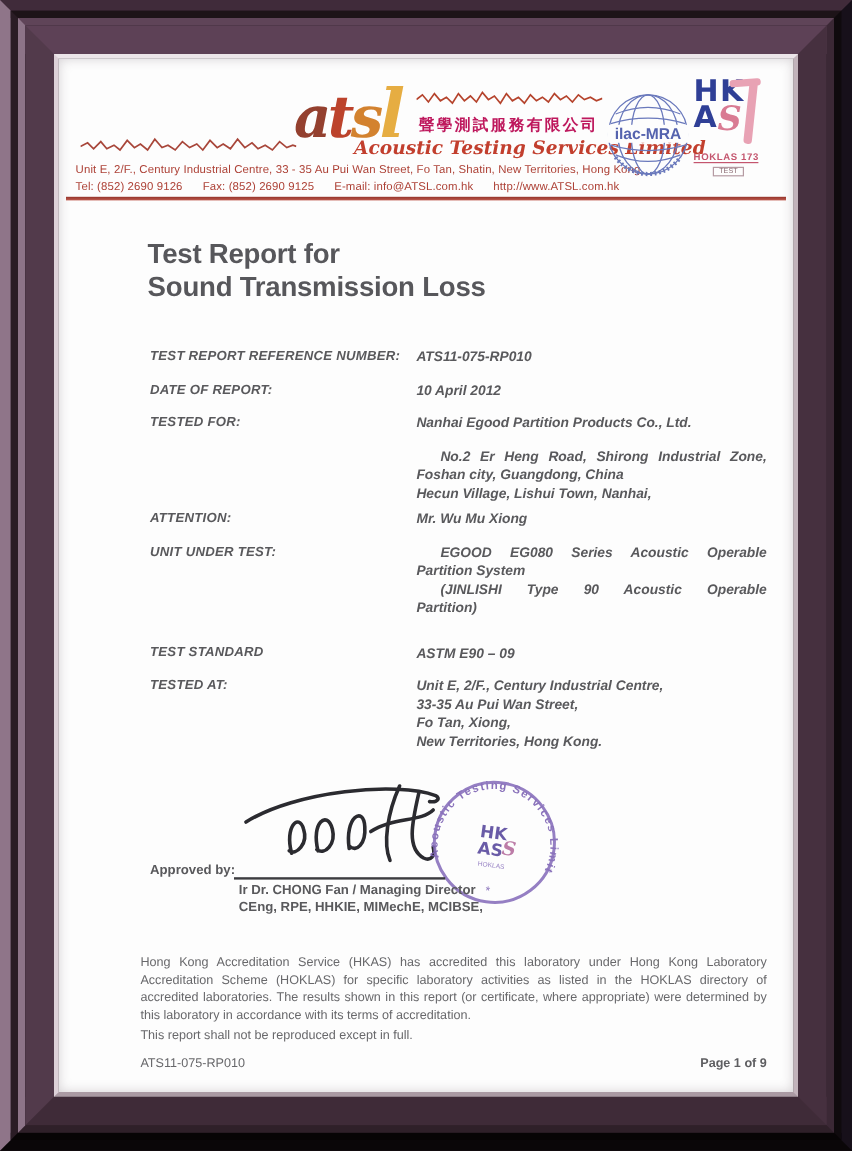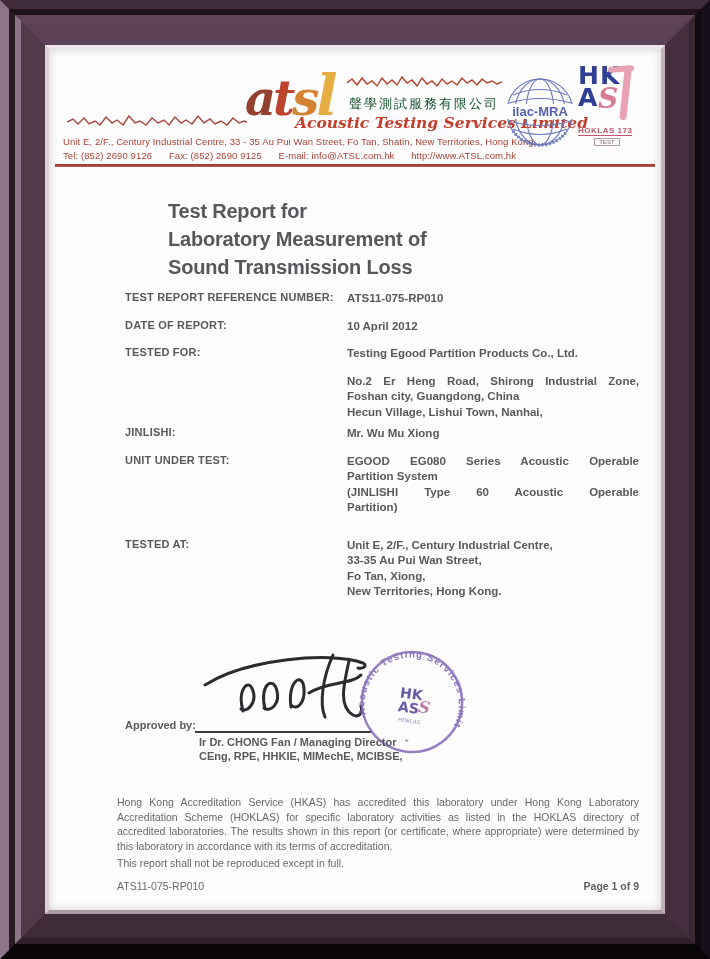--- a/index.html
+++ b/index.html
@@ -11,45 +11,45 @@
   .f2{inset:9px;border:6px solid;border-color:#1d1318 #0f0a0d #070405 #2a1c25;}
   .f3{inset:15px;border:6px solid;border-color:#5f4458 #3b2835 #2f2029 #8d7488;}
   .f4{inset:21px;border:24px solid;border-color:#5d4156 #46303f #3f2b38 #523a4b;}
   .f5{inset:45px;border:4px solid;border-color:#ece5e9 #c2b3bb #aa9aa3 #ddd1d8;}
   
   .doc{position:absolute;inset:49px;background:#fdfdfd;box-shadow:inset 0 0 10px rgba(70,48,63,.22);}
   .abs{position:absolute;}
   
   .atsl-letters{left:196px;top:22px;font-family:"DejaVu Serif",serif;font-style:italic;font-weight:bold;font-size:48px;line-height:48px;letter-spacing:-3px;}
   .lt-a{color:#94402f;} .lt-t{color:#bc432c;} .lt-s{color:#d3822f;} .lt-l{color:#e6ad42;font-size:56px;}
-  .cn{left:300px;top:46px;font-size:13px;font-weight:normal;color:#14532d;letter-spacing:2px;white-space:nowrap;}
+  .cn{left:300px;top:46px;font-size:13px;font-weight:bold;color:#be185d;letter-spacing:2px;white-space:nowrap;}
   .en{left:246px;top:64px;font-family:"DejaVu Serif",serif;font-style:italic;font-weight:bold;font-size:15.5px;color:#c23f2e;white-space:nowrap;}
   .addr{left:14px;font-size:9.5px;color:#ad4136;white-space:nowrap;letter-spacing:.1px;}
   .addr1{top:87px;} .addr2{top:101px;}
   .addr2 span{margin-right:14px;}
   .rule{left:6px;right:6px;top:115px;height:3px;background:linear-gradient(#93332a,#c05c50);}
   
   .hkas{left:529px;top:16px;width:72px;}
   .hkas .hk{font-size:25px;line-height:21px;font-weight:bold;color:#2f3f96;letter-spacing:1px;font-family:"DejaVu Sans",sans-serif;}
   .hkas .row2{position:relative;height:28px;}
   .hkas .a{font-size:25px;line-height:24px;font-weight:bold;color:#2f3f96;font-family:"DejaVu Sans",sans-serif;}
   .hkas .s{position:absolute;left:20px;top:-4px;font-family:"DejaVu Serif",serif;font-style:italic;font-size:28px;font-weight:bold;color:#d97b93;}
   .hkas .jstroke{position:absolute;left:44px;top:-18px;width:7px;height:52px;background:#e8a2b4;transform:rotate(6deg);border-radius:3px;}
   .hkas .jtop{position:absolute;left:30px;top:-20px;width:26px;height:6px;background:#e8a2b4;border-radius:3px;transform:rotate(-4deg);}
   .hkas .hoklas{margin-top:12px;font-size:8px;font-weight:bold;color:#c4556e;border-bottom:1.5px solid #c4556e;display:inline-block;letter-spacing:.5px;text-align:right;}
   .hkas .test{display:block;margin-left:16px;margin-top:1px;font-size:6px;color:#8a6a72;border:1px solid #b59aa2;width:26px;text-align:center;}
   
-  .title{left:74px;top:148px;font-size:20px;line-height:28px;font-weight:bold;color:#57575b;letter-spacing:-.2px;margin-left:45px;}
-  
-  .rows{left:76px;top:242px;width:514px;color:#59595c;}
+  .title{left:74px;top:148px;font-size:23px;line-height:28px;font-weight:bold;color:#57575b;letter-spacing:-.2px;}
+  
+  .rows{left:76px;top:242px;width:514px;color:#59595c;font-style:italic;}
   .row{display:flex;margin-bottom:12px;}
   .lbl{width:222px;font-size:11px;font-weight:bold;letter-spacing:.2px;flex:none;}
   .val{width:292px;font-size:11.5px;font-weight:bold;line-height:15.5px;}
   .val div{min-height:15.5px;}
-  .jl{text-align:justify;text-align-last:justify;}
+  .jl{text-align:justify;text-align-last:justify;margin-left:20px;}
   .mb6{margin-bottom:6px;} .mb22{margin-bottom:22px;}
   
   .approved{left:76px;top:670px;font-size:11px;font-weight:bold;color:#59595c;}
   .sigline{left:146px;top:682px;width:176px;border-top:2px solid #3c3c40;}
   .sigtext{left:150px;top:686px;font-size:11px;font-weight:bold;color:#59595c;line-height:14px;}
   .sig-svg{left:142px;top:598px;}
   .stamp{left:304px;top:594px;transform:rotate(8deg);opacity:.9;}
   
   .fpara{left:68px;top:746px;width:522px;font-size:10.5px;line-height:14.6px;color:#68686b;text-align:justify;}
   .fnote{left:68px;top:808px;font-size:10.5px;color:#68686b;}
@@ -111,65 +111,70 @@
         <span class="jstroke"></span>
       </div>
       <div class="hoklas">HOKLAS 173</div>
       <div class="test">TEST</div>
     </div>
 
     <div class="abs rule"></div>
 
     <div class="abs title">
       <div>Test Report for</div>
-      <div>Laboratory Measurement of</div>
       <div>Sound Transmission Loss</div>
     </div>
 
     <div class="abs rows">
       <div class="row">
         <div class="lbl">TEST REPORT REFERENCE NUMBER:</div>
         <div class="val">
             <div>ATS11-075-RP010</div>
           </div>
       </div>
       <div class="row">
         <div class="lbl">DATE OF REPORT:</div>
         <div class="val">
             <div>10 April 2012</div>
           </div>
       </div>
       <div class="row">
         <div class="lbl">TESTED FOR:</div>
         <div class="val">
-            <div>Testing Egood Partition Products Co., Ltd.</div>
+            <div>Nanhai Egood Partition Products Co., Ltd.</div>
           </div>
       </div>
       <div class="row mb6">
         <div class="lbl"></div>
         <div class="val">
           <div class="jl">No.2 Er Heng Road, Shirong Industrial Zone,</div>
           <div>Foshan city, Guangdong, China</div>
           <div>Hecun Village, Lishui Town, Nanhai,</div>
         </div>
       </div>
       <div class="row">
-        <div class="lbl">JINLISHI:</div>
+        <div class="lbl">ATTENTION:</div>
         <div class="val">
             <div>Mr. Wu Mu Xiong</div>
           </div>
       </div>
       <div class="row mb22">
         <div class="lbl">UNIT UNDER TEST:</div>
         <div class="val">
           <div class="jl">EGOOD EG080 Series Acoustic Operable</div>
           <div>Partition System</div>
-          <div class="jl">(JINLISHI Type 60 Acoustic Operable</div>
+          <div class="jl">(JINLISHI Type 90 Acoustic Operable</div>
           <div>Partition)</div>
         </div>
+      </div>
+      <div class="row">
+        <div class="lbl">TEST STANDARD</div>
+        <div class="val">
+            <div>ASTM E90 – 09</div>
+          </div>
       </div>
       <div class="row">
         <div class="lbl">TESTED AT:</div>
         <div class="val">
           <div>Unit E, 2/F., Century Industrial Centre,</div>
           <div>33-35 Au Pui Wan Street,</div>
           <div>Fo Tan, Xiong,</div>
           <div>New Territories, Hong Kong.</div>
         </div>
       </div>

